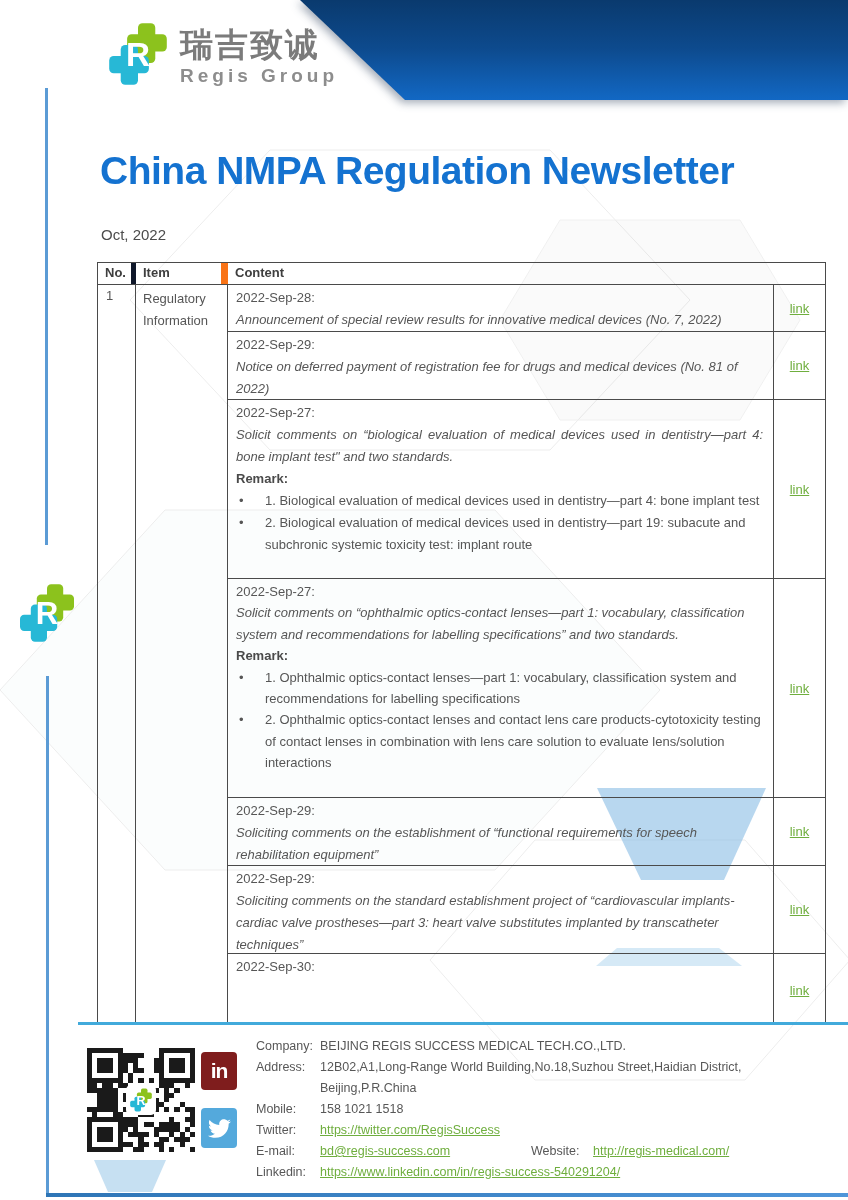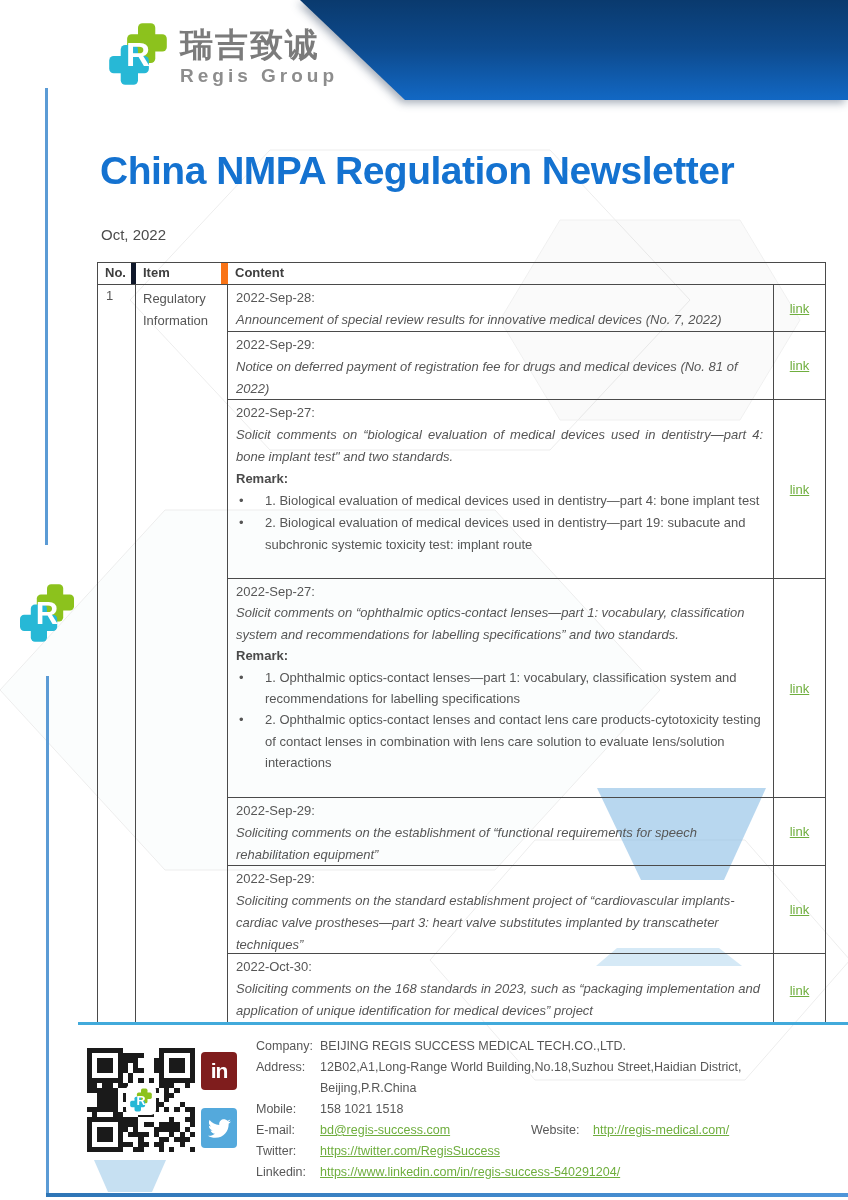--- a/index.html
+++ b/index.html
@@ -205,22 +205,21 @@
             <div>2022-Sep-29:</div>
             <p class="txt">Soliciting comments on the standard establishment project of “cardiovascular implants-cardiac valve prostheses—part 3: heart valve substitutes implanted by transcatheter techniques”</p>
           </div>
           <div class="lc">
               <a class="glink">link</a>
             </div>
         </div>
 
         <div class="entry r6 last">
           <div class="ec">
-            <div>2022-Oct-30:</div>
-            <p class="txt">Soliciting comments on the 168 standards in 2023, such as “packaging implementation and application of unique identification for medical devices” project</p>
+            <div>2022-Sep-30:</div>
           </div>
           <div class="lc">
               <a class="glink">link</a>
             </div>
         </div>
 
       </div>
     </div>
   </div>
 
@@ -234,32 +233,32 @@
     <div class="frow">
       <span class="flabel">Address:</span>
       <span>
         <div>12B02,A1,Long-Range World Building,No.18,Suzhou Street,Haidian District,</div>
         <div>Beijing,P.R.China</div>
       </span>
     </div>
     <div class="frow">
       <span class="flabel">Mobile:</span>
       <span>158 1021 1518</span>
+    </div>
+    <div class="frow">
+      <span class="flabel">Twitter:</span>
+      <a class="glink">https://twitter.com/RegisSuccess</a>
     </div>
     <div class="frow">
       <span class="flabel">E-mail:</span>
       <a class="glink">bd@regis-success.com</a>
       <span class="website-pair">
         <span class="wlabel">Website:</span>
         <a class="glink">http://regis-medical.com/</a>
       </span>
-    </div>
-    <div class="frow">
-      <span class="flabel">Twitter:</span>
-      <a class="glink">https://twitter.com/RegisSuccess</a>
     </div>
     <div class="frow">
       <span class="flabel">Linkedin:</span>
       <a class="glink">https://www.linkedin.com/in/regis-success-540291204/</a>
     </div>
   </div>
 
   <div class="qr">
     <svg id="qr-svg" viewBox="0 0 21 21" preserveAspectRatio="none" shape-rendering="crispEdges">
         <g fill="#1a1a1a">

